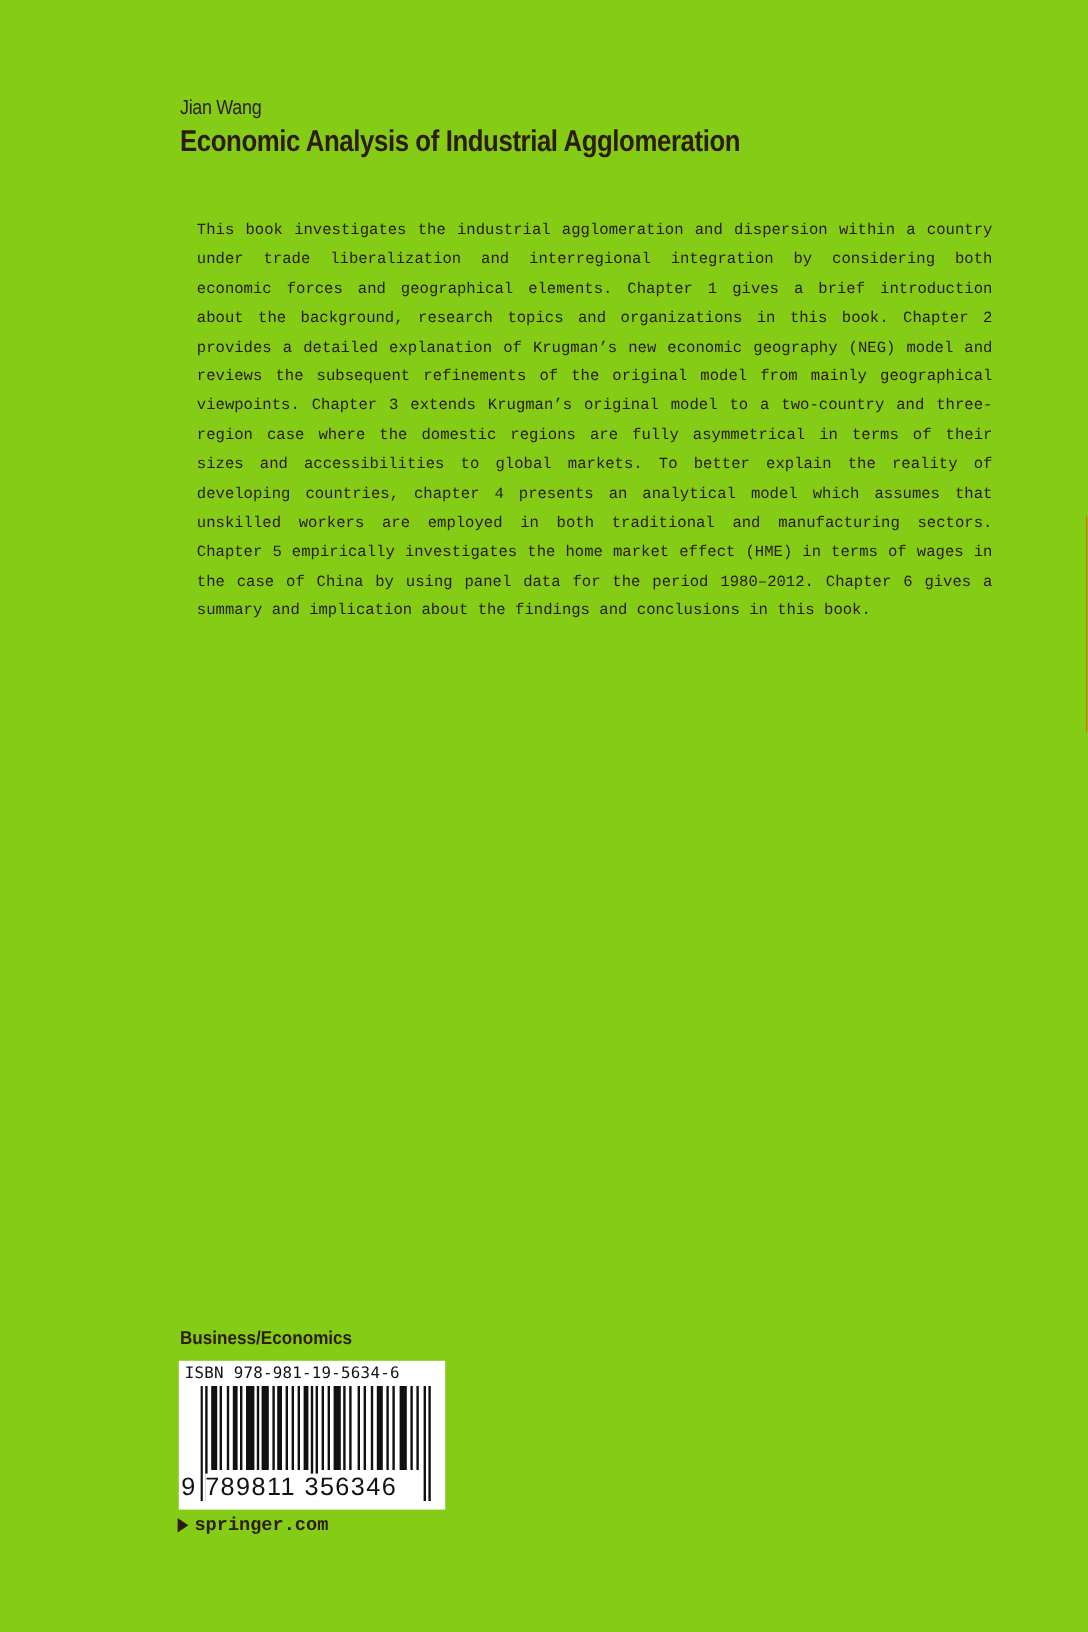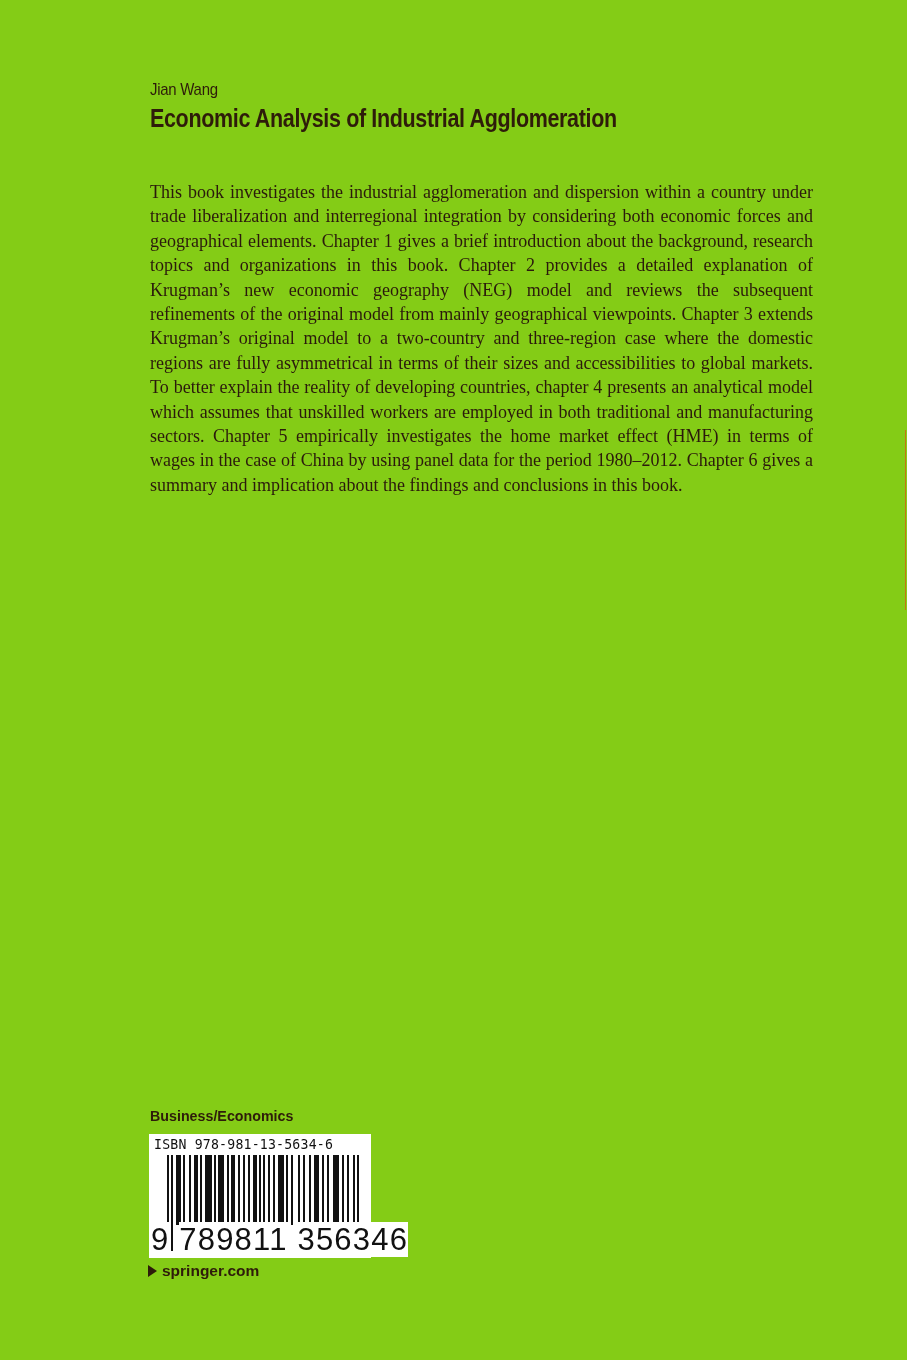--- a/index.html
+++ b/index.html
@@ -19,23 +19,23 @@
       transform: scaleX(0.88); transform-origin: left top;
     }
     .title {
       position: absolute; left: 150px; top: 104px;
       font-family: "Liberation Sans", sans-serif;
       font-size: 25px; font-weight: bold; color: #2e1c0a;
       letter-spacing: -0.4px; white-space: nowrap;
       transform: scaleX(0.86); transform-origin: left top;
     }
     .blurb {
-      position: absolute; left: 150px; top: 180px; width: 663px;
-      font-family: Liberation Serif, serif;
-      font-size: 18px; line-height: 24.4px; color: #2b1a0c;
+      position: absolute; left: 164px; top: 180px; width: 663px;
+      font-family: Liberation Mono, monospace;
+      font-size: 13px; line-height: 24.4px; color: #2b1a0c;
       text-align: justify; text-align-last: left;
       margin: 0;
     }
     .category {
       position: absolute; left: 150px; top: 1107px;
       font-family: "Liberation Sans", sans-serif;
       font-size: 15.5px; font-weight: bold; color: #2e1c0a;
       transform: scaleX(0.92); transform-origin: left top;
       white-space: nowrap;
     }
@@ -50,27 +50,27 @@
       font-size: 13.2px; color: #111; letter-spacing: 0.2px;
       white-space: nowrap;
     }
     .bars {
       position: absolute; left: 18px; top: 21px;
       width: 198px; height: 96px;
     }
     .ean-digits {
       position: absolute; left: 2px; top: 90px;
       font-family: "Liberation Sans", sans-serif;
-      font-size: 31px; color: #111; letter-spacing: 1.2px;
+      font-size: 21px; color: #111; letter-spacing: 1.2px;
       white-space: nowrap; line-height: 32px;
     }
     .ean-digits span { background: #fff; }
     .springer {
       position: absolute; left: 148px; top: 1262px;
-      font-family: Liberation Sans, sans-serif;
+      font-family: Liberation Mono, monospace;
       font-size: 15.5px; font-weight: bold; color: #2e1c0a;
       display: flex; align-items: center; gap: 5px;
       white-space: nowrap;
     }
     .springer .arrow {
       width: 0; height: 0;
       border-top: 6px solid transparent;
       border-bottom: 6px solid transparent;
       border-left: 9px solid #2e1c0a;
     }
@@ -85,21 +85,21 @@
 <div class="page">
 
   <div class="author">Jian Wang</div>
   <div class="title">Economic Analysis of Industrial Agglomeration</div>
 
   <p class="blurb">This book investigates the industrial agglomeration and dispersion within a country under trade liberalization and interregional integration by considering both economic forces and geographical elements. Chapter 1 gives a brief introduction about the background, research topics and organizations in this book. Chapter 2 provides a detailed explanation of Krugman’s new economic geography (NEG) model and reviews the subsequent refinements of the original model from mainly geographical viewpoints. Chapter 3 extends Krugman’s original model to a two-country and three-region case where the domestic regions are fully asymmetrical in terms of their sizes and accessibilities to global markets. To better explain the reality of developing countries, chapter 4 presents an analytical model which assumes that unskilled workers are employed in both traditional and manufacturing sectors. Chapter 5 empirically investigates the home market effect (HME) in terms of wages in the case of China by using panel data for the period 1980–2012. Chapter 6 gives a summary and implication about the findings and conclusions in this book.</p>
 
   <div class="category">Business/Economics</div>
 
   <div class="barcode-box">
-    <div class="isbn-text">ISBN 978-981-13-5634-6</div>
+    <div class="isbn-text">ISBN 978-981-19-5634-6</div>
     <svg class="bars" viewBox="0 0 198 96" preserveAspectRatio="none">
       <g fill="#111">
         <rect x="0" y="0" width="2" height="96"></rect>
         <rect x="4" y="0" width="2" height="96"></rect>
         <rect x="9" y="0" width="5" height="70"></rect>
         <rect x="16" y="0" width="2" height="70"></rect>
         <rect x="22" y="0" width="2" height="70"></rect>
         <rect x="27" y="0" width="4" height="70"></rect>
         <rect x="33" y="0" width="2" height="70"></rect>
         <rect x="38" y="0" width="7" height="70"></rect>

